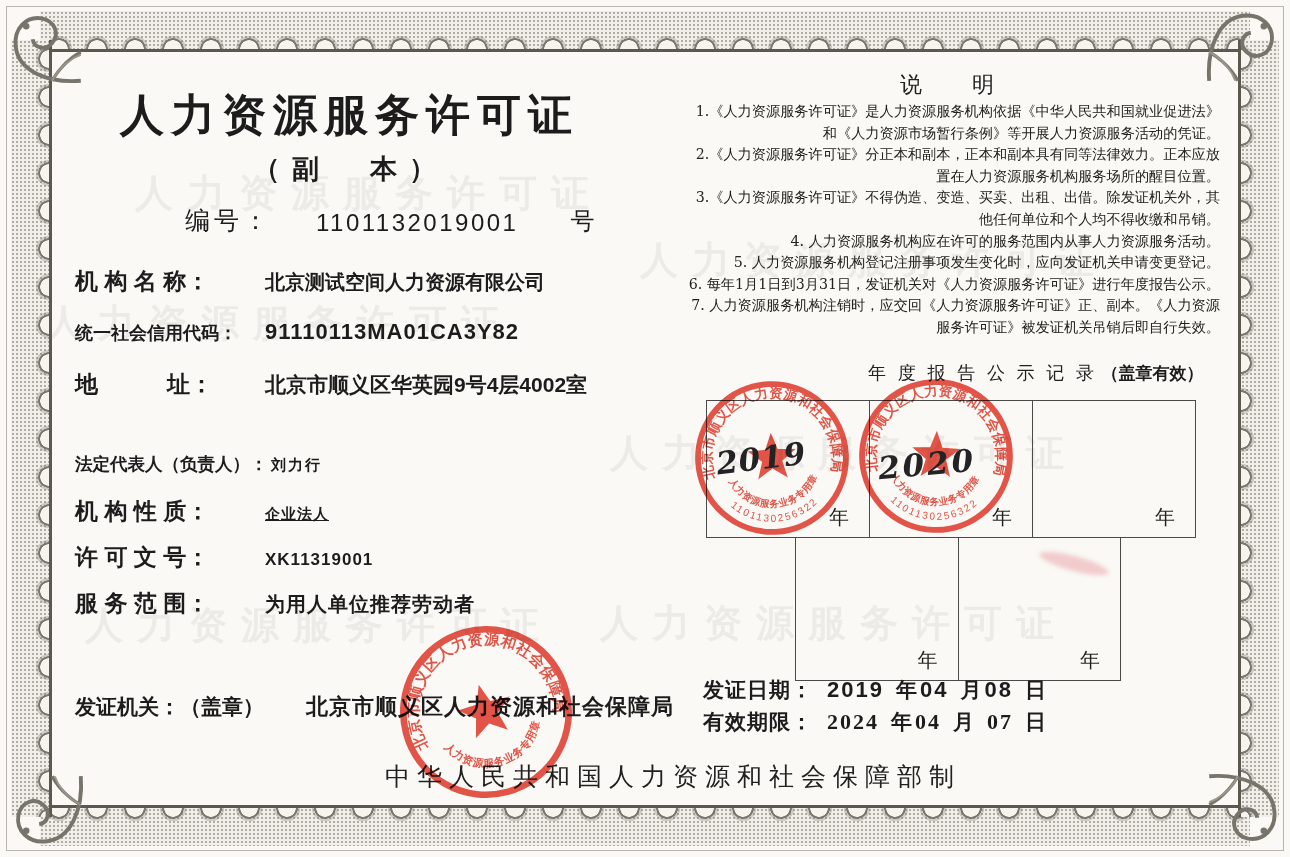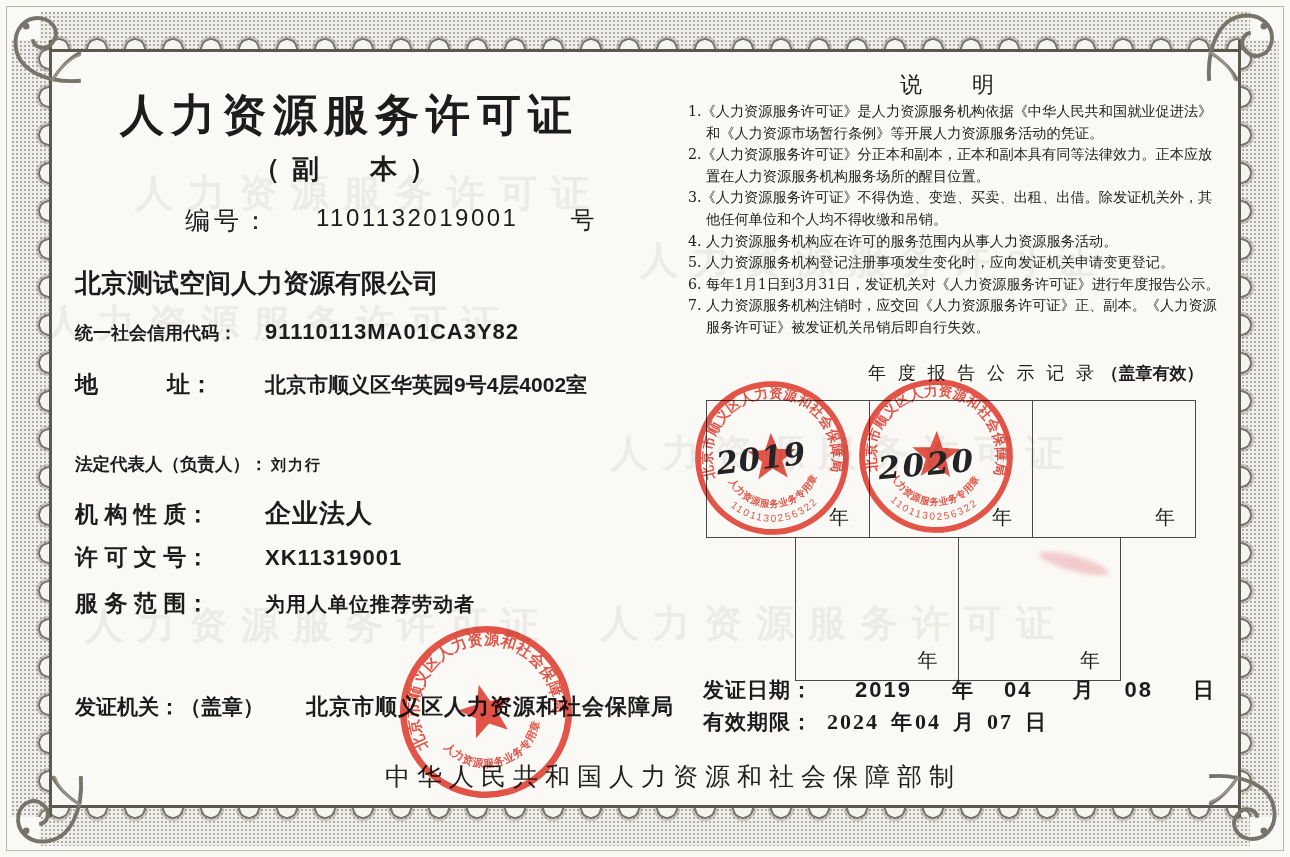--- a/index.html
+++ b/index.html
@@ -40,55 +40,55 @@
   .corner-bl{bottom:8px;left:8px;transform:rotate(270deg);}
   
   .wm{position:absolute;font-weight:bold;font-size:38px;letter-spacing:14px;
       color:rgba(118,115,105,0.10);white-space:nowrap;pointer-events:none;}
   
   .serif{font-family:"DejaVu Serif","Liberation Serif",serif;}
   .abs{position:absolute;}
   
   .title{left:120px;top:86px;font-size:44px;font-weight:bold;letter-spacing:7px;white-space:nowrap;}
   .subtitle{left:253px;top:151px;font-size:27px;font-weight:bold;letter-spacing:12px;white-space:nowrap;}
-  .no-row{left:185px;top:204px;display:flex;align-items:flex-start;white-space:nowrap;}
+  .no-row{left:185px;top:204px;display:flex;align-items:flex-end;white-space:nowrap;}
   .no-label{font-size:25px;letter-spacing:4px;}
   .no-value{font-size:24px;letter-spacing:2.5px;margin-left:44px;}
   .no-suffix{font-size:24px;margin-left:52px;}
   .field{position:absolute;left:75px;display:flex;align-items:baseline;white-space:nowrap;}
   .f-label{font-weight:bold;min-width:190px;}
   .f-value{font-weight:bold;}
-  .f1{top:266px;} .f1 .f-label{font-size:23px;} .f1 .f-value{font-size:26px;}
+  .f1{top:266px;} .f1 .f-label{font-size:23px;} .f1 .f-value{font-size:20px;}
   .f2{top:319px;} .f2 .f-label{font-size:18px;min-width:190px;} .f2 .f-value{font-size:22px;letter-spacing:1px;}
   .f3{top:369px;} .f3 .f-label{font-size:23px;} .f3 .f-value{font-size:21px;}
   .f4{top:452px;} .f4 .f-label{font-size:17.5px;min-width:196px;} .f4 .f-value{font-size:15px;letter-spacing:2px;}
-  .f5{top:496px;} .f5 .f-label{font-size:23px;} .f5 .f-value{font-size:26px;letter-spacing:1px;}
-  .f6{top:542px;} .f6 .f-label{font-size:23px;} .f6 .f-value{font-size:22px;letter-spacing:1px;}
+  .f5{top:496px;} .f5 .f-label{font-size:23px;} .f5 .f-value{font-size:15px;letter-spacing:1px;text-decoration:underline;}
+  .f6{top:542px;} .f6 .f-label{font-size:23px;} .f6 .f-value{font-size:17px;letter-spacing:1px;}
   .f7{top:588px;} .f7 .f-label{font-size:23px;} .f7 .f-value{font-size:20px;letter-spacing:1px;}
   .issuer-row{left:75px;top:692px;display:flex;align-items:baseline;white-space:nowrap;}
   .issuer-label{font-weight:bold;font-size:21px;}
   .issuer-value{font-weight:bold;font-size:22px;margin-left:42px;letter-spacing:1px;}
   .footer-line{left:385px;top:760px;font-size:25px;letter-spacing:7px;white-space:nowrap;color:#23211f;}
   
   .ins-heading{left:900px;top:70px;font-size:22px;letter-spacing:2px;color:#23211f;}
   .ins-list{left:688px;top:101px;width:532px;font-size:14.2px;line-height:21.6px;color:#24221f;}
-  .ins-item{padding-left:18px;text-indent:-18px;}
+  .ins-item{padding-left:18px;text-indent:-18px;text-align:right;}
   .ar-heading{left:868px;top:361px;white-space:nowrap;}
   .ar-main{font-size:18px;letter-spacing:3px;color:#23211f;font-family:"DejaVu Serif","Liberation Serif",serif;}
   .ar-note{font-size:17px;font-weight:bold;}
   .ar-row{position:absolute;display:flex;}
   .ar-row1{left:706px;top:400px;width:490px;height:138px;}
   .ar-row2{left:795px;top:537px;width:326px;height:144px;}
   .ar-cell{flex:1;position:relative;border:1px solid #4a4a48;margin-left:-1px;}
   .ar-cell:first-child{margin-left:0;}
   .ar-year{position:absolute;right:20px;bottom:6px;font-size:20px;color:#1e1e1c;}
   .smudge{left:1038px;top:556px;width:72px;height:15px;background:rgba(228,128,140,.38);
           border-radius:50%;transform:rotate(15deg);filter:blur(2px);}
   .date-row{position:absolute;left:703px;display:flex;align-items:baseline;white-space:nowrap;}
-  .d-issue{top:676px;gap:28px;} .d-valid{top:708px;font-family:Liberation Serif, serif;}
+  .d-issue{top:676px;} .d-valid{top:708px;font-family:Liberation Serif, serif;}
   .d-label{font-weight:bold;font-size:21px;letter-spacing:1px;}
   .d-num{font-weight:bold;font-size:22px;letter-spacing:2px;margin-left:14px;}
   .d-char{font-weight:bold;font-size:21px;margin-left:12px;}
   .d-char + .d-num{margin-left:3px;}
   
   .stamp{position:absolute;color:#e23a2c;opacity:.86;mix-blend-mode:multiply;}
   .stamp-a{left:688px;top:374px;width:168px;height:168px;transform:rotate(-3deg);}
   .stamp-b{left:852px;top:372px;width:168px;height:168px;transform:rotate(2deg);}
   .stamp-big{left:392px;top:618px;width:188px;height:188px;transform:rotate(-15deg);}
   .st-ring{font-size:16.2px;letter-spacing:.5px;font-weight:bold;fill:currentColor;
@@ -163,20 +163,21 @@
   <div class="abs title serif">人力资源服务许可证</div>
   <div class="abs subtitle serif">（副　本）</div>
 
   <div class="abs no-row">
     <span class="no-label serif">编号：</span>
     <span class="no-value">1101132019001</span>
     <span class="no-suffix serif">号</span>
   </div>
 
   <div class="field f1">
+    <span class="f-label">机 构 名 称：</span>
     <span class="f-value">北京测试空间人力资源有限公司</span>
   </div>
   <div class="field f2">
     <span class="f-label">统一社会信用代码：</span>
     <span class="f-value">91110113MA01CA3Y82</span>
   </div>
   <div class="field f3">
     <span class="f-label">地　　　址：</span>
     <span class="f-value">北京市顺义区华英园9号4层4002室</span>
   </div>

